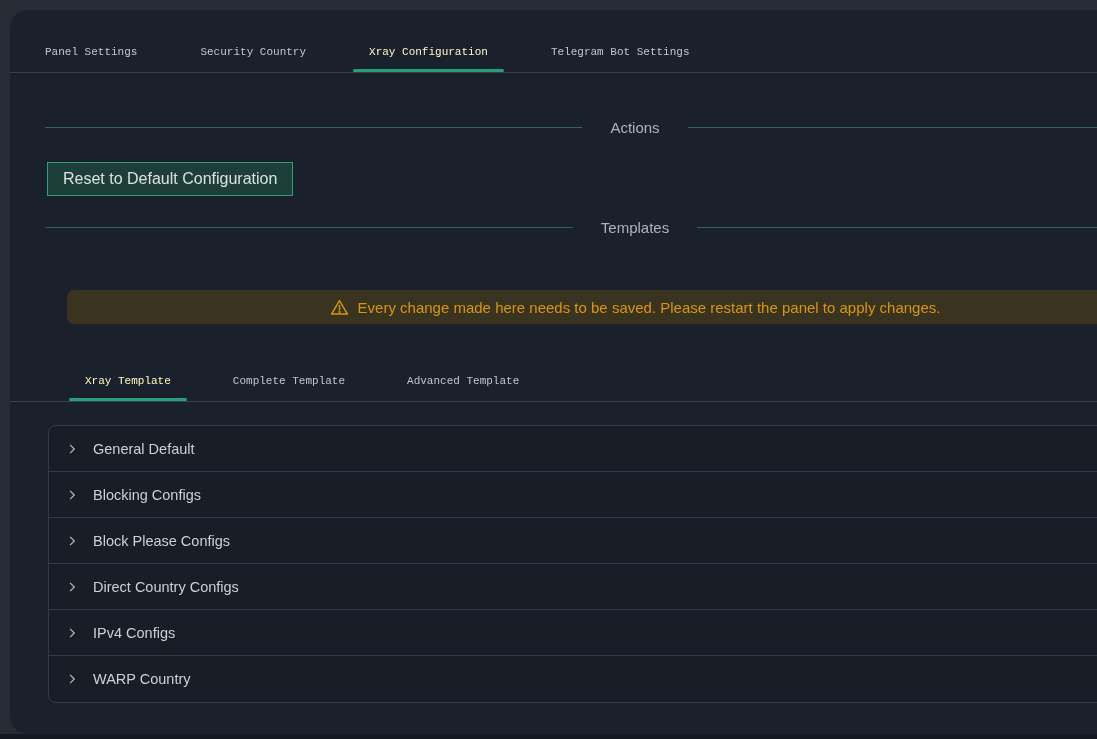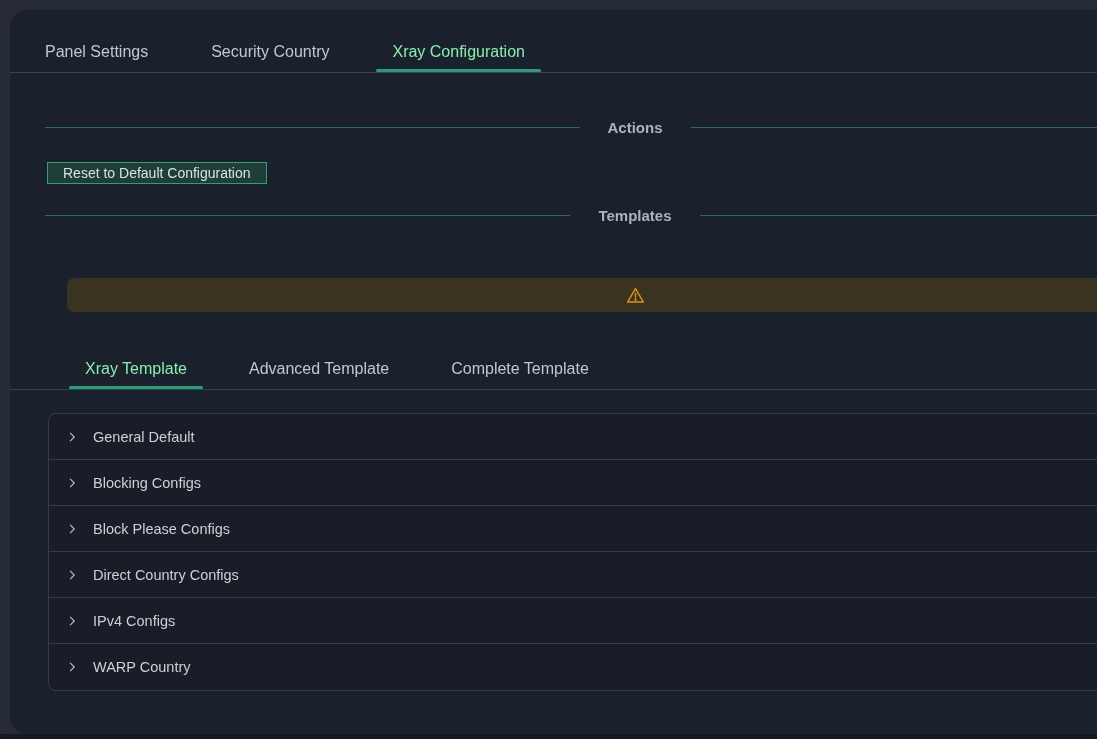--- a/index.html
+++ b/index.html
@@ -30,28 +30,29 @@
     height: 63px;
     border-bottom: 1px solid #3b404c;
     display: flex;
     align-items: flex-end;
     padding-left: 19px;
     position: relative;
   }
   .tab {
     padding: 0 16px 10px;
     margin-right: 31px;
-    font-size: 16px;
+    font-size: 11px;
     line-height: 20px;
     color: #c3c7cc;
     cursor: pointer;
     position: relative;
     white-space: nowrap;
-  }
-  .tab.active { color: #86efac; }
+    font-family: Liberation Mono, monospace;
+  }
+  .tab.active { color: #fef9c3; }
   .tab.active::after {
     content: "";
     position: absolute;
     left: 0; right: 0; bottom: 0;
     height: 3px;
     background: #27a077;
     border-radius: 2px;
   }
 
   
@@ -59,37 +60,37 @@
     display: flex;
     align-items: center;
     margin-left: 35px;
     margin-right: 35px;
     height: 24px;
   }
   .divider .line { flex: 1; height: 1px; background: #2b6a5a; }
   .divider-text {
     margin: 0 28px;
     font-size: 15px;
-    font-weight: bold;
+    font-weight: normal;
     color: #aeb3ba;
     white-space: nowrap;
   }
   .divider-actions { margin-top: 42px; }
   .divider-templates { margin-top: 19px; }
 
   
   .button-row { margin-top: 23px; padding-left: 37px; }
   .reset-btn {
-    height: 22px;
+    height: 34px;
     padding: 0 15px;
     background: #1e3f37;
     border: 1px solid #2e9e7d;
     border-radius: 0;
     color: #dde0e3;
-    font-size: 14px;
+    font-size: 16px;
     font-family: "Liberation Sans", sans-serif;
     cursor: pointer;
   }
 
   
   .alert {
     margin: 51px 57px 0 57px;
     height: 34px;
     display: flex;
     align-items: center;
@@ -137,20 +138,21 @@
 </style>
 </head>
 <body>
 
 <div class="card">
 
   <div class="tabbar-main">
     <div class="tab">Panel Settings</div>
     <div class="tab">Security Country</div>
     <div class="tab active">Xray Configuration</div>
+    <div class="tab">Telegram Bot Settings</div>
   </div>
 
   <div class="divider divider-actions">
     <span class="line"></span>
     <span class="divider-text">Actions</span>
     <span class="line"></span>
   </div>
 
   <div class="button-row">
     <button class="reset-btn">Reset to Default Configuration</button>
@@ -163,26 +165,27 @@
   </div>
 
   <div class="alert">
     <span class="warn-icon">
       <svg width="19" height="19" viewBox="0 0 24 24" fill="none" stroke="#d89614" stroke-width="1.8" stroke-linejoin="round" stroke-linecap="round">
         <path d="M12 3.2 L22 20.3 L2 20.3 Z"></path>
         <line x1="12" y1="9.5" x2="12" y2="14.5"></line>
         <circle cx="12" cy="17.3" r="0.6" fill="#d89614"></circle>
       </svg>
     </span>
+    <span>Every change made here needs to be saved. Please restart the panel to apply changes.</span>
   </div>
 
   <div class="tabbar-inner">
     <div class="tab active">Xray Template</div>
+    <div class="tab">Complete Template</div>
     <div class="tab">Advanced Template</div>
-    <div class="tab">Complete Template</div>
   </div>
 
   <div class="collapse">
     <div class="collapse-item">
       <span class="chev">
         <svg width="12" height="12" viewBox="0 0 16 16" fill="none" stroke="#b6bac0" stroke-width="1.6">
           <path d="M5.5 2.5 L11 8 L5.5 13.5"></path>
         </svg>
       </span>
       <span>General Default</span>

